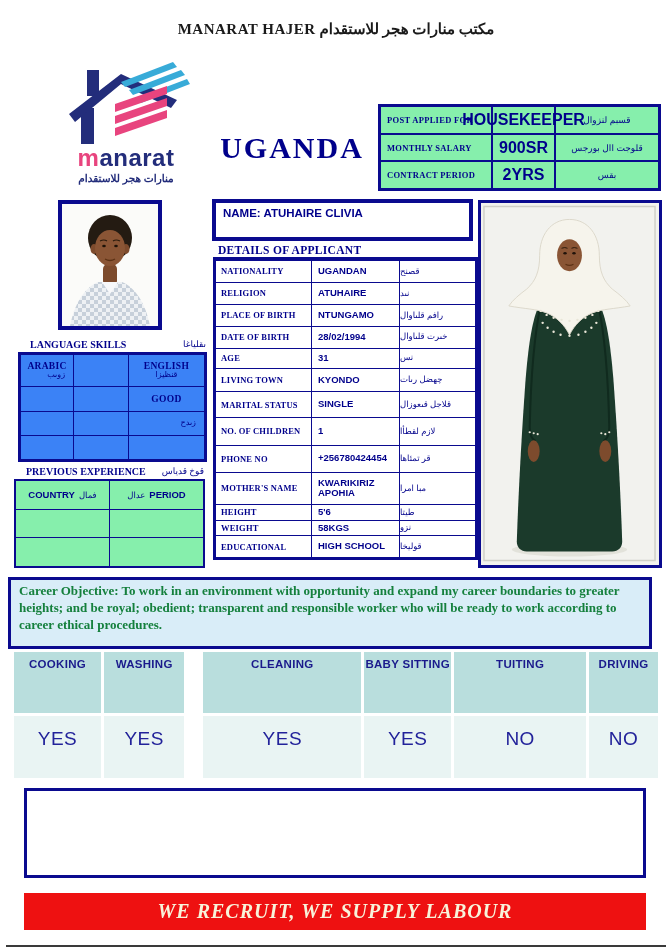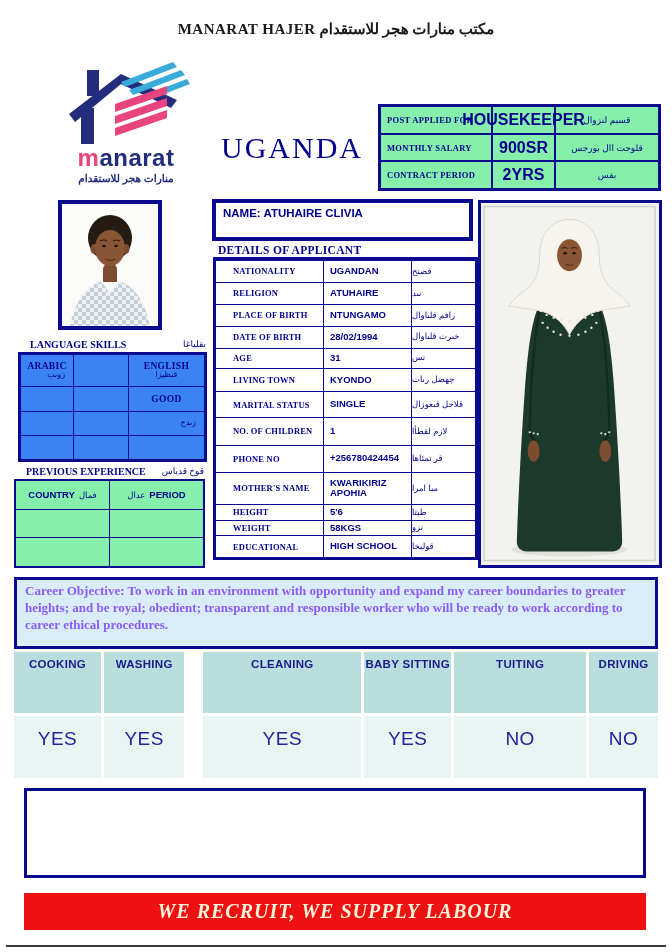--- a/index.html
+++ b/index.html
@@ -20,21 +20,21 @@
   .logo svg { display:block; margin:0 auto; }
   .logo-text {
     font-family:"Liberation Sans", sans-serif; font-weight:bold; font-size:24px;
     color:#232d7b; letter-spacing:.5px; line-height:1; margin-top:2px;
   }
   .logo-text .m { color:#e8447e; }
   .logo-tagline { font-size:10.5px; font-weight:bold; color:#232d7b; margin-top:2px; }
   
   .country {
     position:absolute; left:212px; top:131px; width:160px; text-align:center;
-    font-family:"Liberation Serif", serif; font-weight:normal; font-size:30px;
+    font-family:"Liberation Serif", serif; font-weight:bold; font-size:30px;
     color:#00008B; letter-spacing:2px;
   }
   
   .post-table {
     position:absolute; left:378px; top:104px; width:283px; height:87px;
     border:3px solid #0a0a8f; display:flex; flex-direction:column; background:#86efac;
   }
   .post-row { display:flex; flex:1; border-bottom:2px solid #0a0a8f; }
   .post-row:last-child { border-bottom:none; }
   .post-label {
@@ -66,21 +66,21 @@
     position:absolute; left:218px; top:244px;
     font-family:"Liberation Serif", serif; font-weight:bold; font-size:11.5px;
     letter-spacing:.3px;
   }
   .details-bar { position:absolute; left:213px; top:257px; width:265px; height:4px; background:#0a0a8f; }
   .details-table {
     position:absolute; left:213px; top:261px; width:265px; height:299px;
     border:3px solid #0a0a8f; border-top:none; display:flex; flex-direction:column;
     background:#fff;
   }
-  .drow { display:flex; border-bottom:1.5px solid #0a0a8f; min-height:0;padding-left:12px; }
+  .drow { display:flex; border-bottom:1.5px solid #0a0a8f; min-height:0; }
   .drow:last-child { border-bottom:none; }
   .dlab {
     width:96px; border-right:1.5px solid #0a0a8f; display:flex; align-items:center;
     padding-left:5px; font-family:"Liberation Serif", serif; font-weight:bold;
     font-size:8.5px; letter-spacing:.2px;
   }
   .dval {
     width:88px; border-right:1.5px solid #0a0a8f; display:flex; align-items:center;
     padding-left:6px; font-weight:bold; font-size:9.5px; line-height:1.15;
   }
@@ -126,24 +126,24 @@
     justify-content:center; gap:4px; font-weight:bold; font-size:9.5px; }
   .pcell:last-child { border-right:none; }
   .pcell .ar { font-weight:normal; font-size:8.5px; direction:rtl; }
   
   .full-photo {
     position:absolute; left:478px; top:200px; width:184px; height:368px;
     border:3.5px solid #0a0a8f; background:#f2f2ee;
   }
   
   .career-box {
-    position:absolute; left:14px; top:577px; width:644px; height:72px;
+    position:absolute; left:8px; top:577px; width:644px; height:72px;
     background:#d9edf8; border:3px solid #0a0a8f; padding:3px 8px;
     font-family:"Liberation Serif", serif; font-weight:bold; font-size:13px;
-    line-height:1.3; color:#8b5cf6;
+    line-height:1.3; color:#15803d;
   }
   
   .skills-header { position:absolute; left:14px; top:652px; width:644px; height:61px; display:flex; gap:3px; }
   .skills-values { position:absolute; left:14px; top:716px; width:644px; height:62px; display:flex; gap:3px; }
   .skill-h {
     background:#b9dedd; display:flex; align-items:flex-start; justify-content:center;
     padding-top:6px; font-weight:bold; font-size:11.5px; color:#1a1a8c;
     text-align:center; letter-spacing:.3px; line-height:1.15;
   }
   .skill-v {

